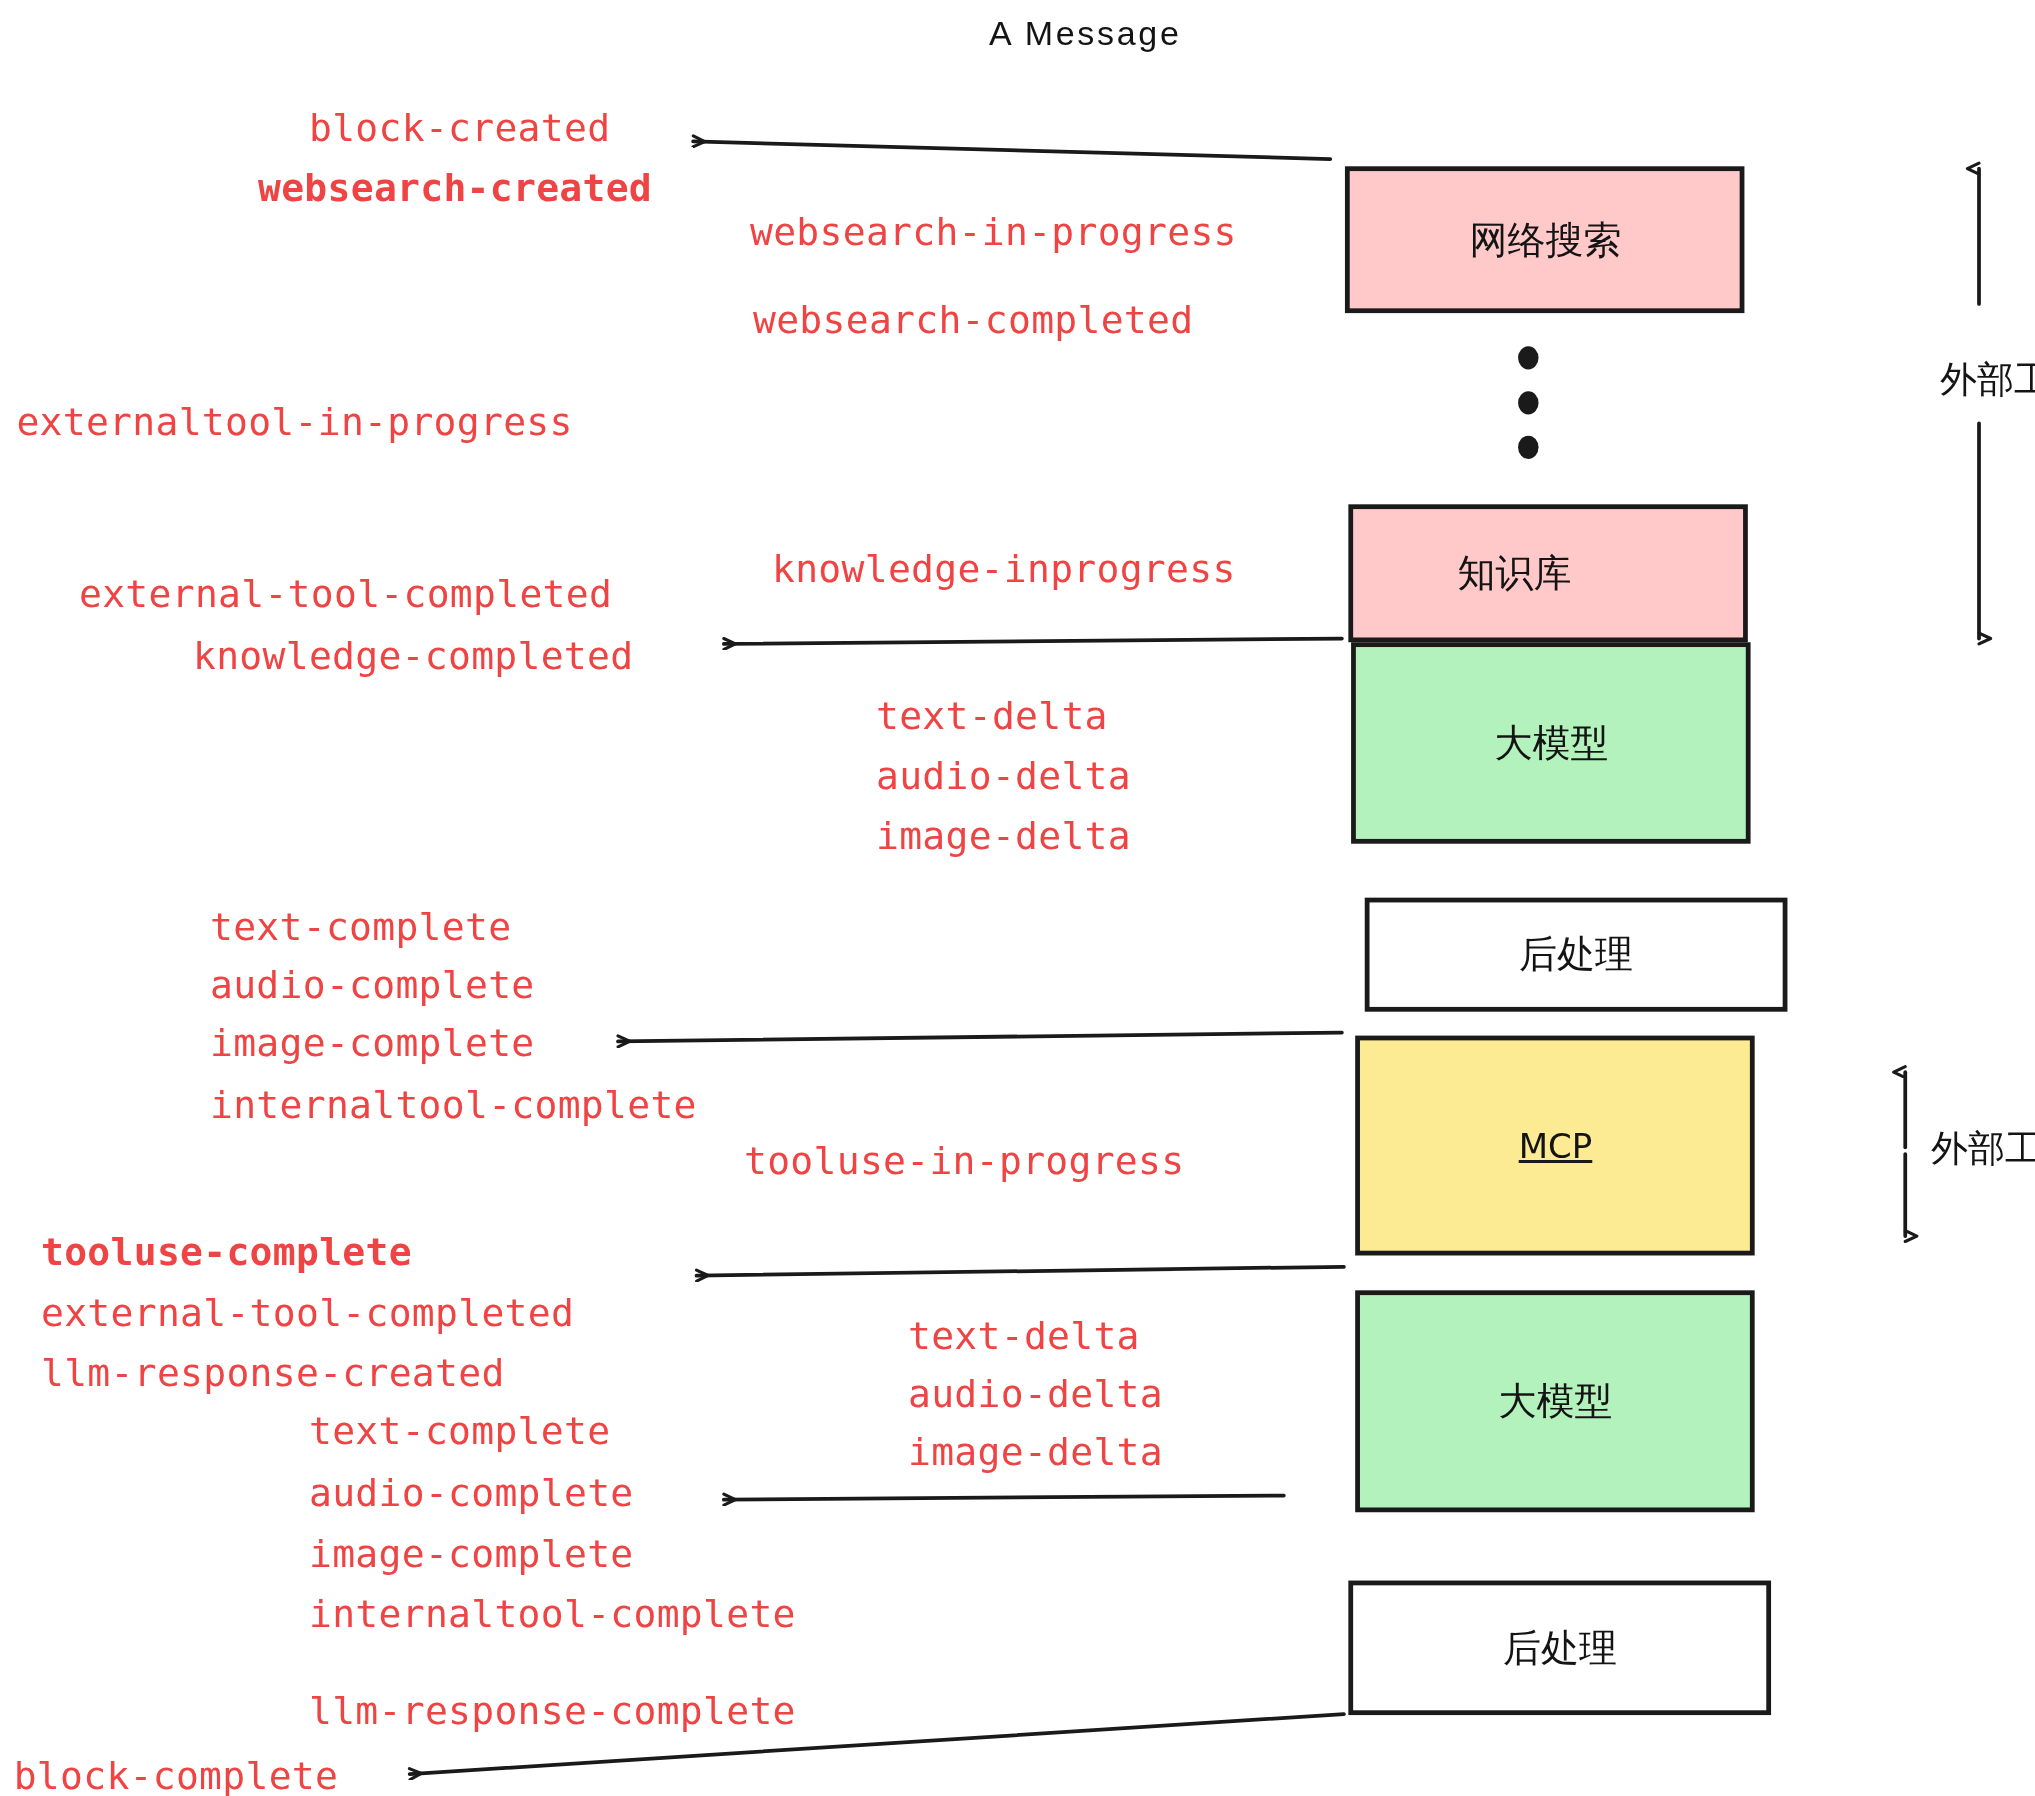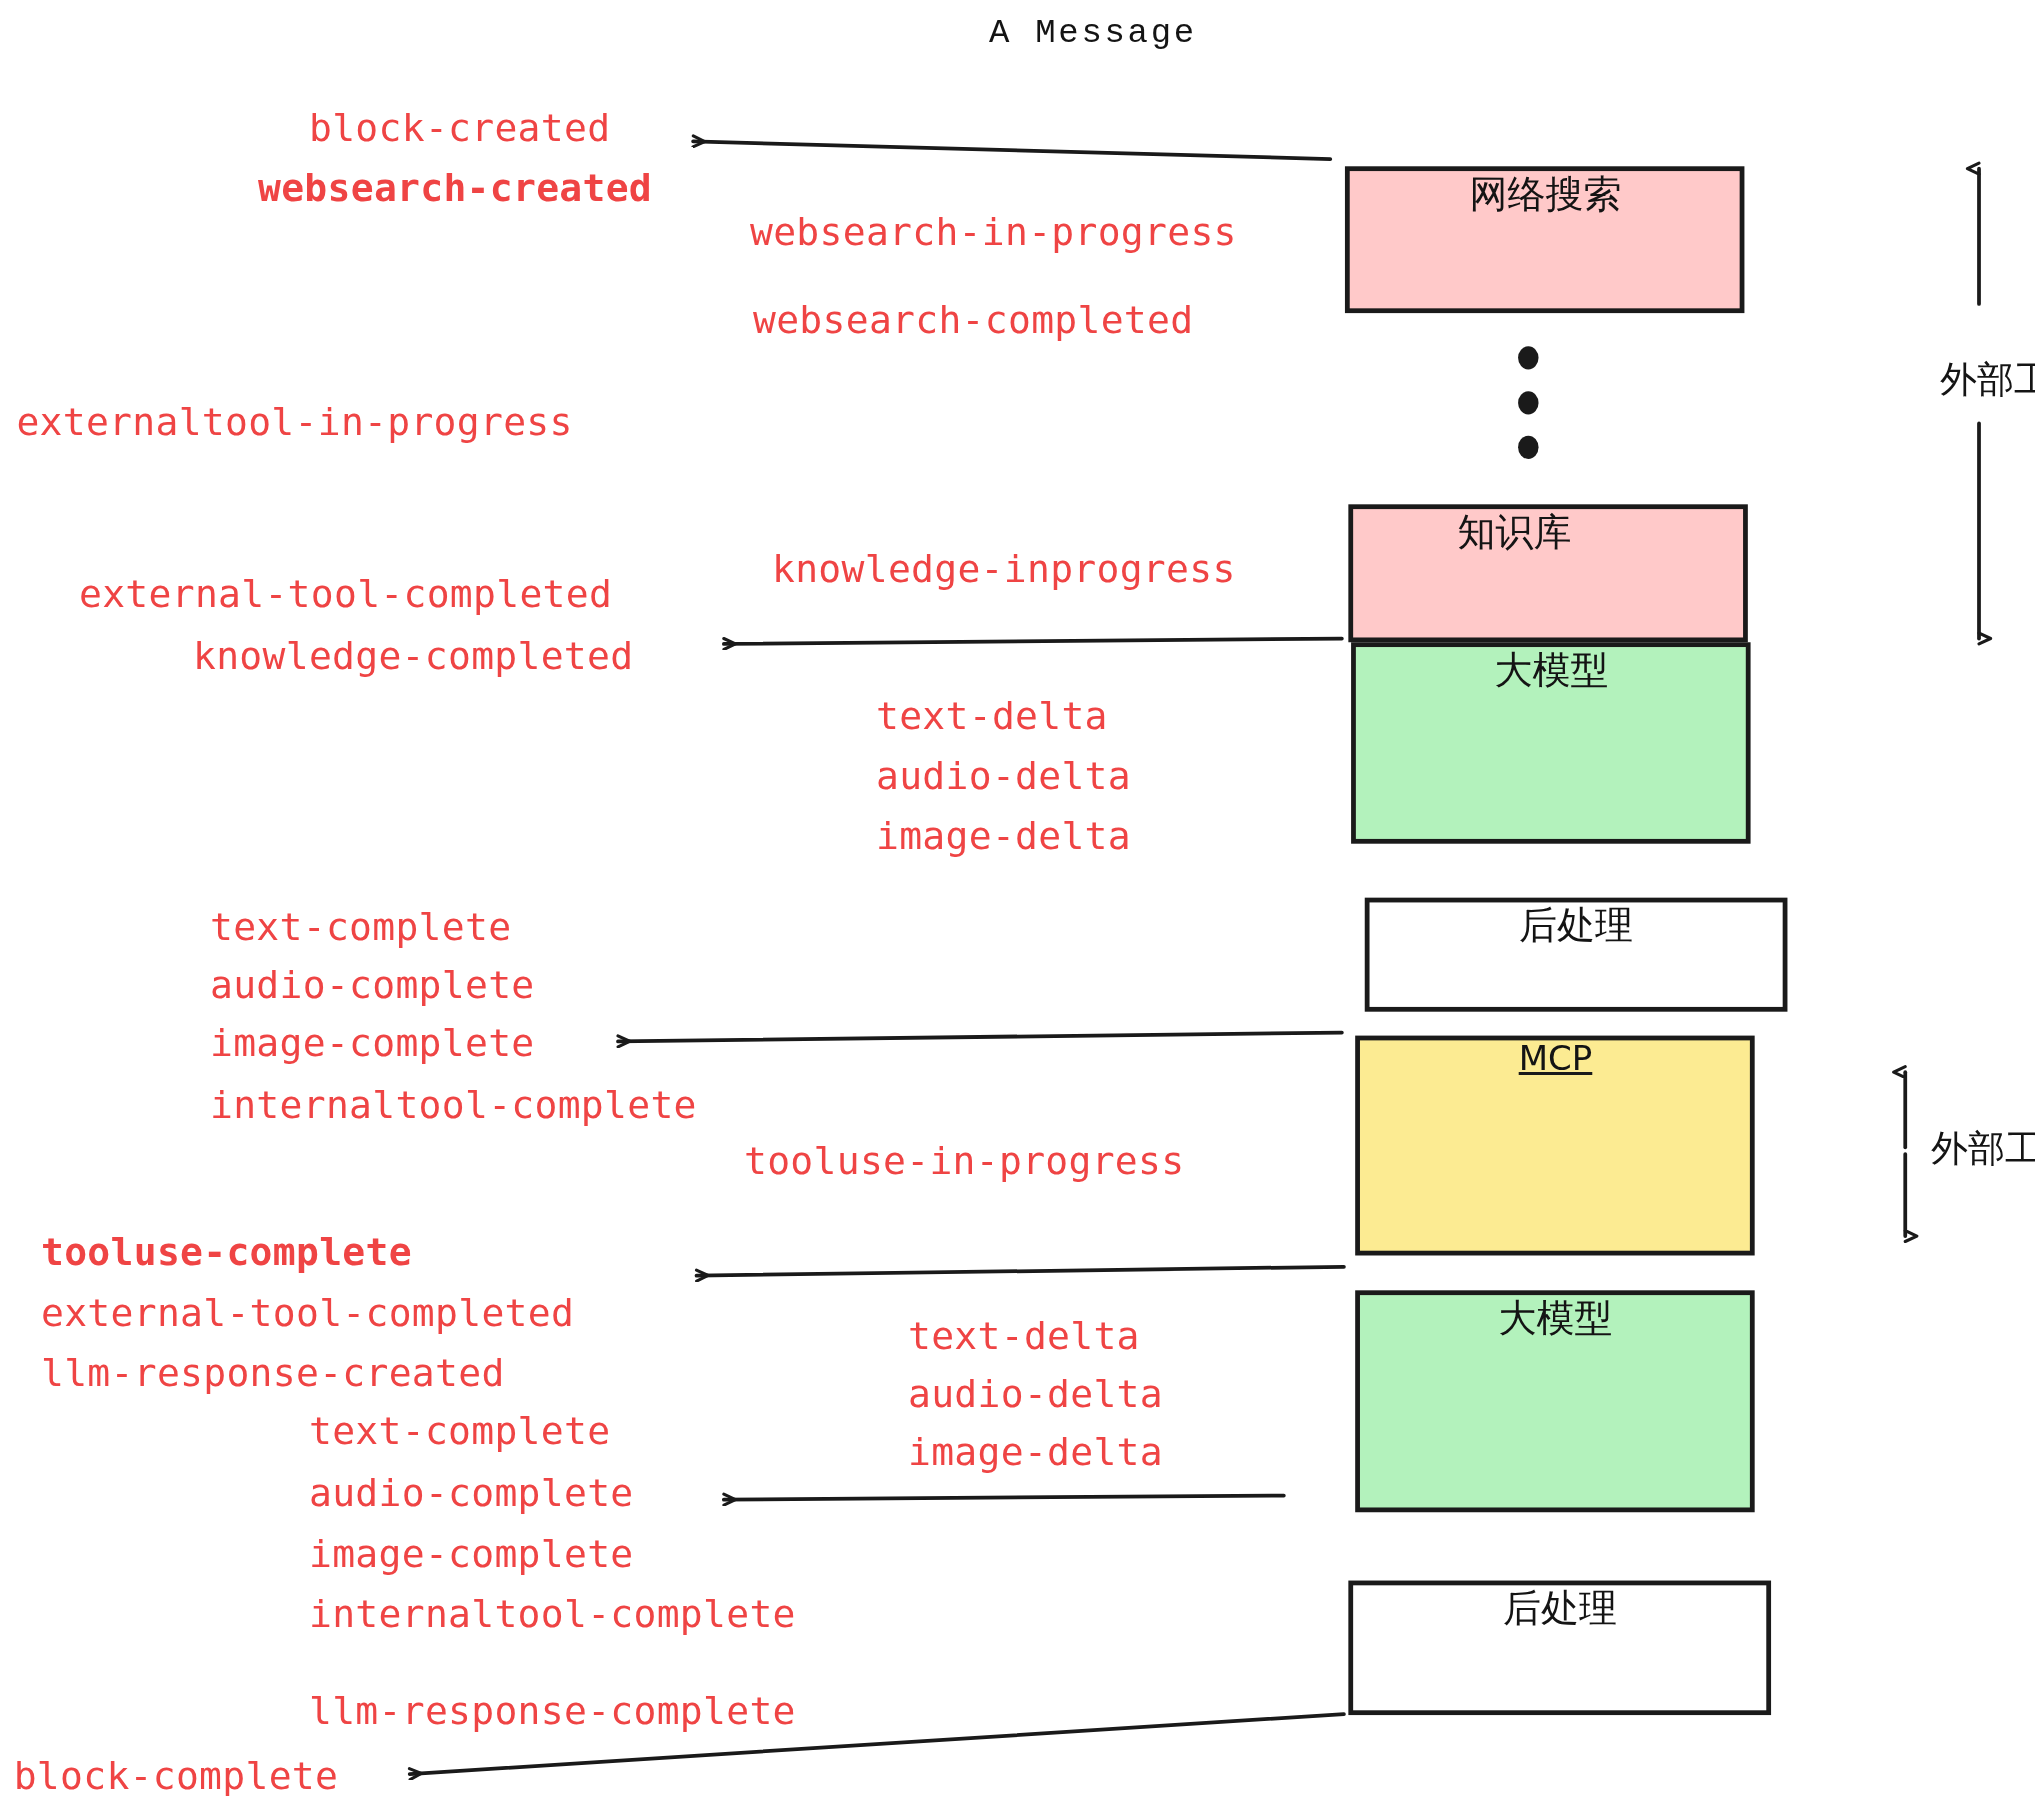--- a/index.html
+++ b/index.html
@@ -17,34 +17,34 @@
     position:absolute;
     font-family:"DejaVu Sans Mono", monospace;
     font-size:38px;
     letter-spacing:0.3px;
     white-space:pre;
     color:#ef4444;
     line-height:1;
   }
   .title{
     position:absolute;
-    font-family:Liberation Mono, monospace;
+    font-family:Liberation Sans, sans-serif;
     font-size:34px;
     letter-spacing:2.7px;
     color:#141414;
     white-space:pre;
   }
   .cn{
     position:absolute;
     font-family:"DejaVu Sans", sans-serif;
     font-size:37px;
     color:#141414;
     white-space:pre;
   }
-  .boxwrap{position:absolute;display:flex;justify-content:center;}
+  .boxwrap{position:absolute;display:flex;align-items:center;justify-content:center;}
 </style>
 </head>
 <body>
 
 <div id="stage">
 
   <svg id="canvas" viewBox="0 0 2980 2630">
     <defs>
       <marker id="ah" markerWidth="26" markerHeight="26" refX="20" refY="9" orient="auto" markerUnits="userSpaceOnUse">
         <path d="M20,1 L3,9 L20,17" fill="none" stroke="#1a1a1a" stroke-width="4.5" stroke-linecap="round" stroke-linejoin="round"></path>

